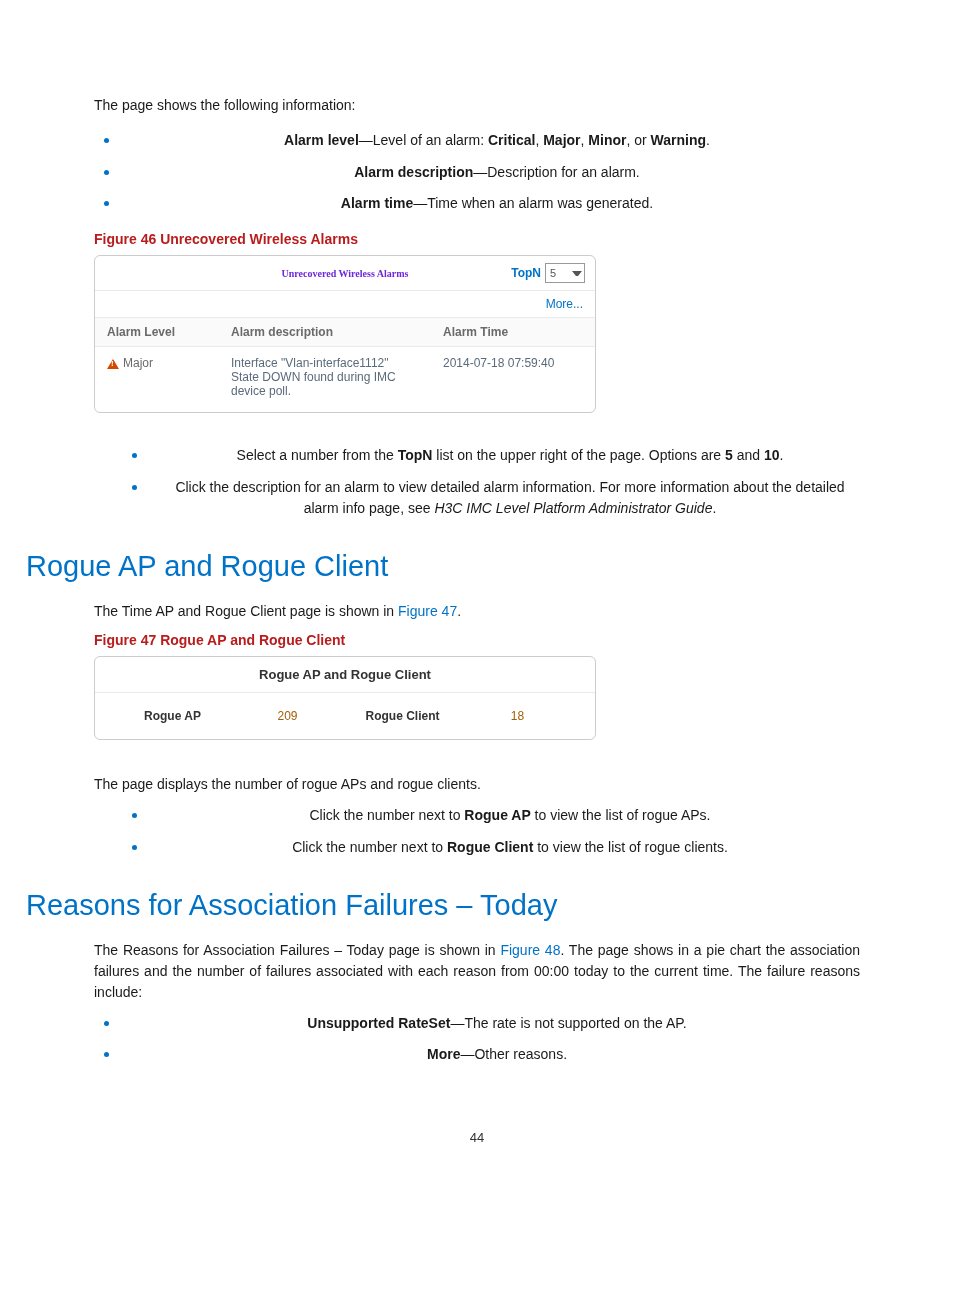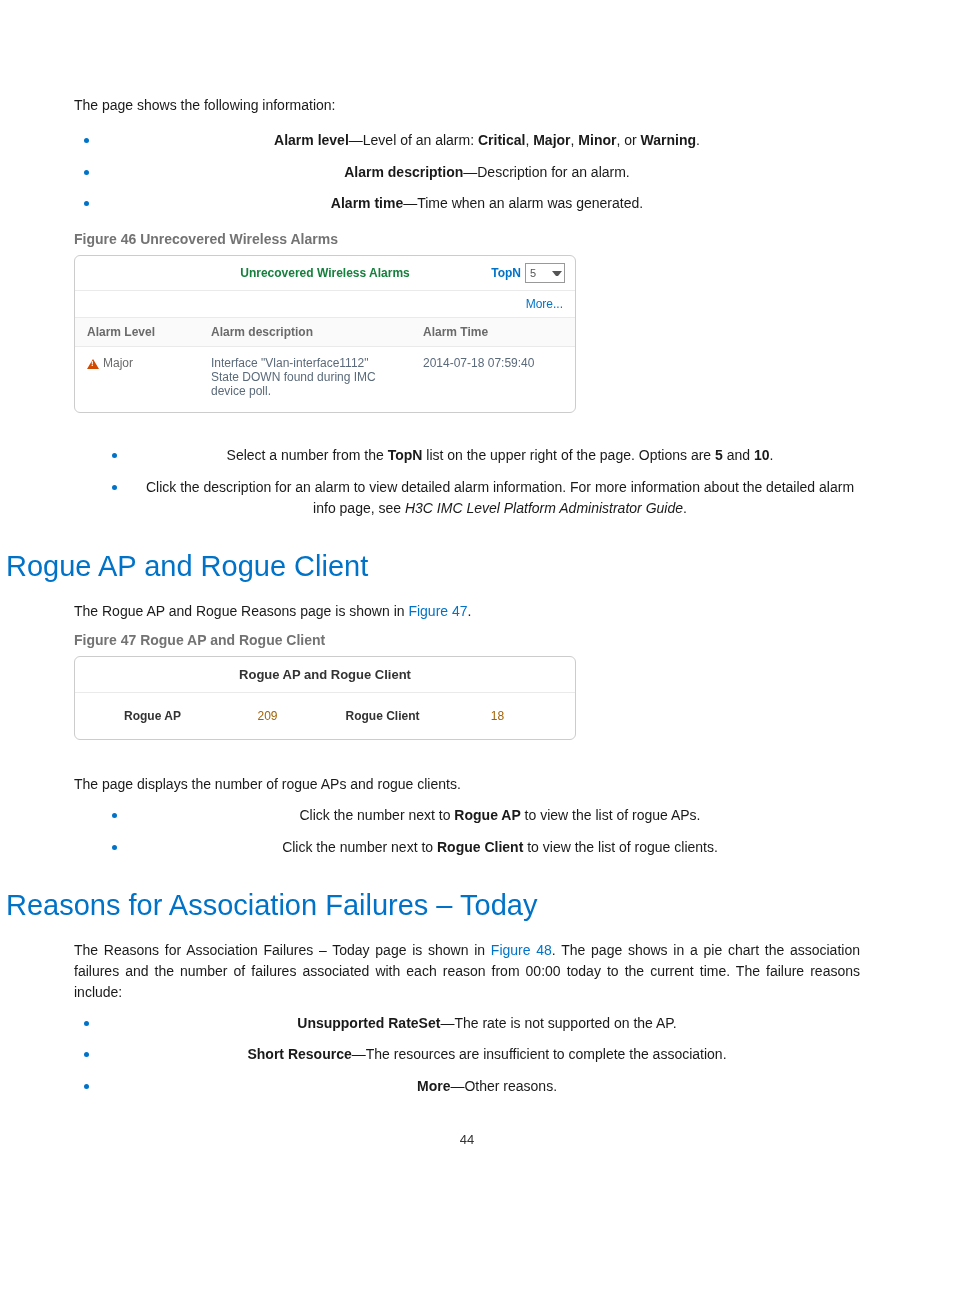--- a/index.html
+++ b/index.html
@@ -5,21 +5,21 @@
   body {
     margin: 0;
     padding: 0;
     font-family: Arial, Helvetica, sans-serif;
     font-size: 14px;
     color: #1a1a1a;
     background: #fff;
     width: 954px;
   }
   .page {
-    padding: 95px 94px 60px 74px;
+    padding: 95px 94px 60px 94px;
   }
   p { margin: 0 0 10px 0; line-height: 1.5; }
   .intro { margin-bottom: 14px; }
   ul.bullet {
     list-style: none;
     padding: 0;
     margin: 0 0 16px 0;
   }
   ul.bullet > li {
     position: relative;
@@ -35,21 +35,21 @@
     top: 8px;
     width: 5px;
     height: 5px;
     background: #0073c8;
     border-radius: 50%;
   }
   ul.bullet.indent > li { padding-left: 66px; }
   ul.bullet.indent > li::before { left: 38px; }
   b { font-weight: bold; }
   .fig-caption {
-    color: #737373;
+    color: #b91c1c;
     font-weight: bold;
     font-size: 14px;
     margin: 6px 0 8px 0;
   }
   
   .fig46 {
     border: 1px solid #ccc;
     border-radius: 6px;
     width: 500px;
     margin: 0 0 32px 0;
@@ -59,22 +59,23 @@
   .fig46 .titlebar {
     display: flex;
     align-items: center;
     justify-content: center;
     position: relative;
     height: 34px;
     border-bottom: 1px solid #eaeaea;
   }
   .fig46 .titlebar .ttl {
     font-weight: bold;
-    color: #15803d;
-    font-size: 12px;
+    color: #6d28d9;
+    font-size: 10px;
+    font-family: Liberation Serif, serif;
   }
   .fig46 .topn {
     position: absolute;
     right: 10px;
     top: 7px;
     display: flex;
     align-items: center;
     gap: 4px;
   }
   .fig46 .topn .lbl { color: #0073c8; font-weight: bold; font-size: 12px; }
@@ -171,21 +172,21 @@
   h2.section {
     font-family: Arial, Helvetica, sans-serif;
     font-weight: 300;
     color: #0073c8;
     font-size: 29px;
     margin: 30px 0 18px -68px;
   }
   .link { color: #0073c8; }
   em.guide { font-style: italic; }
   .justify { text-align: justify; }
-  .pnum { text-align:center; font-size:13px; margin-top:34px; color:#333;}
+  .pnum { text-align:center; font-size:13px; margin-top:64px; color:#333;}
 </style>
 </head>
 <body>
 
 <div class="page">
 
   <p class="intro">The page shows the following information:</p>
 
   <ul class="bullet">
     <li>
@@ -234,21 +235,21 @@
       <span>Select a number from the </span><b>TopN</b><span> list on the upper right of the page. Options are </span><b>5</b><span> and </span><b>10</b><span>.</span>
     </li>
     <li>
       <span>Click the description for an alarm to view detailed alarm information. For more information about the detailed alarm info page, see </span><em class="guide">H3C IMC Level Platform Administrator Guide</em><span>.</span>
     </li>
   </ul>
 
   <h2 class="section">Rogue AP and Rogue Client</h2>
 
   <p>
-    <span>The Rogue AP and Rogue Reasons page is shown in </span><span class="link">Figure 47</span><span>.</span>
+    <span>The Time AP and Rogue Client page is shown in </span><span class="link">Figure 47</span><span>.</span>
   </p>
 
   <div class="fig-caption">Figure 47 Rogue AP and Rogue Client</div>
 
   <div class="fig47">
     <div class="titlebar">Rogue AP and Rogue Client</div>
     <div class="row">
       <div class="cell k">Rogue AP</div>
       <div class="cell v">209</div>
       <div class="cell k">Rogue Client</div>
@@ -268,18 +269,17 @@
   </ul>
 
   <h2 class="section">Reasons for Association Failures – Today</h2>
 
   <p class="justify">
     <span>The Reasons for Association Failures – Today page is shown in </span><span class="link">Figure 48</span><span>. The page shows in a pie chart the association failures and the number of failures associated with each reason from 00:00 today to the current time. The failure reasons include:</span>
   </p>
 
   <ul class="bullet">
     <li><b>Unsupported RateSet</b><span>—The rate is not supported on the AP.</span></li>
-    <li><b>Short Resource</b><span>—The resources are insufficient to complete the association.</span></li>
     <li><b>More</b><span>—Other reasons.</span></li>
   </ul>
 
   <div class="pnum">44</div>
 </div>
 
 </body></html>

